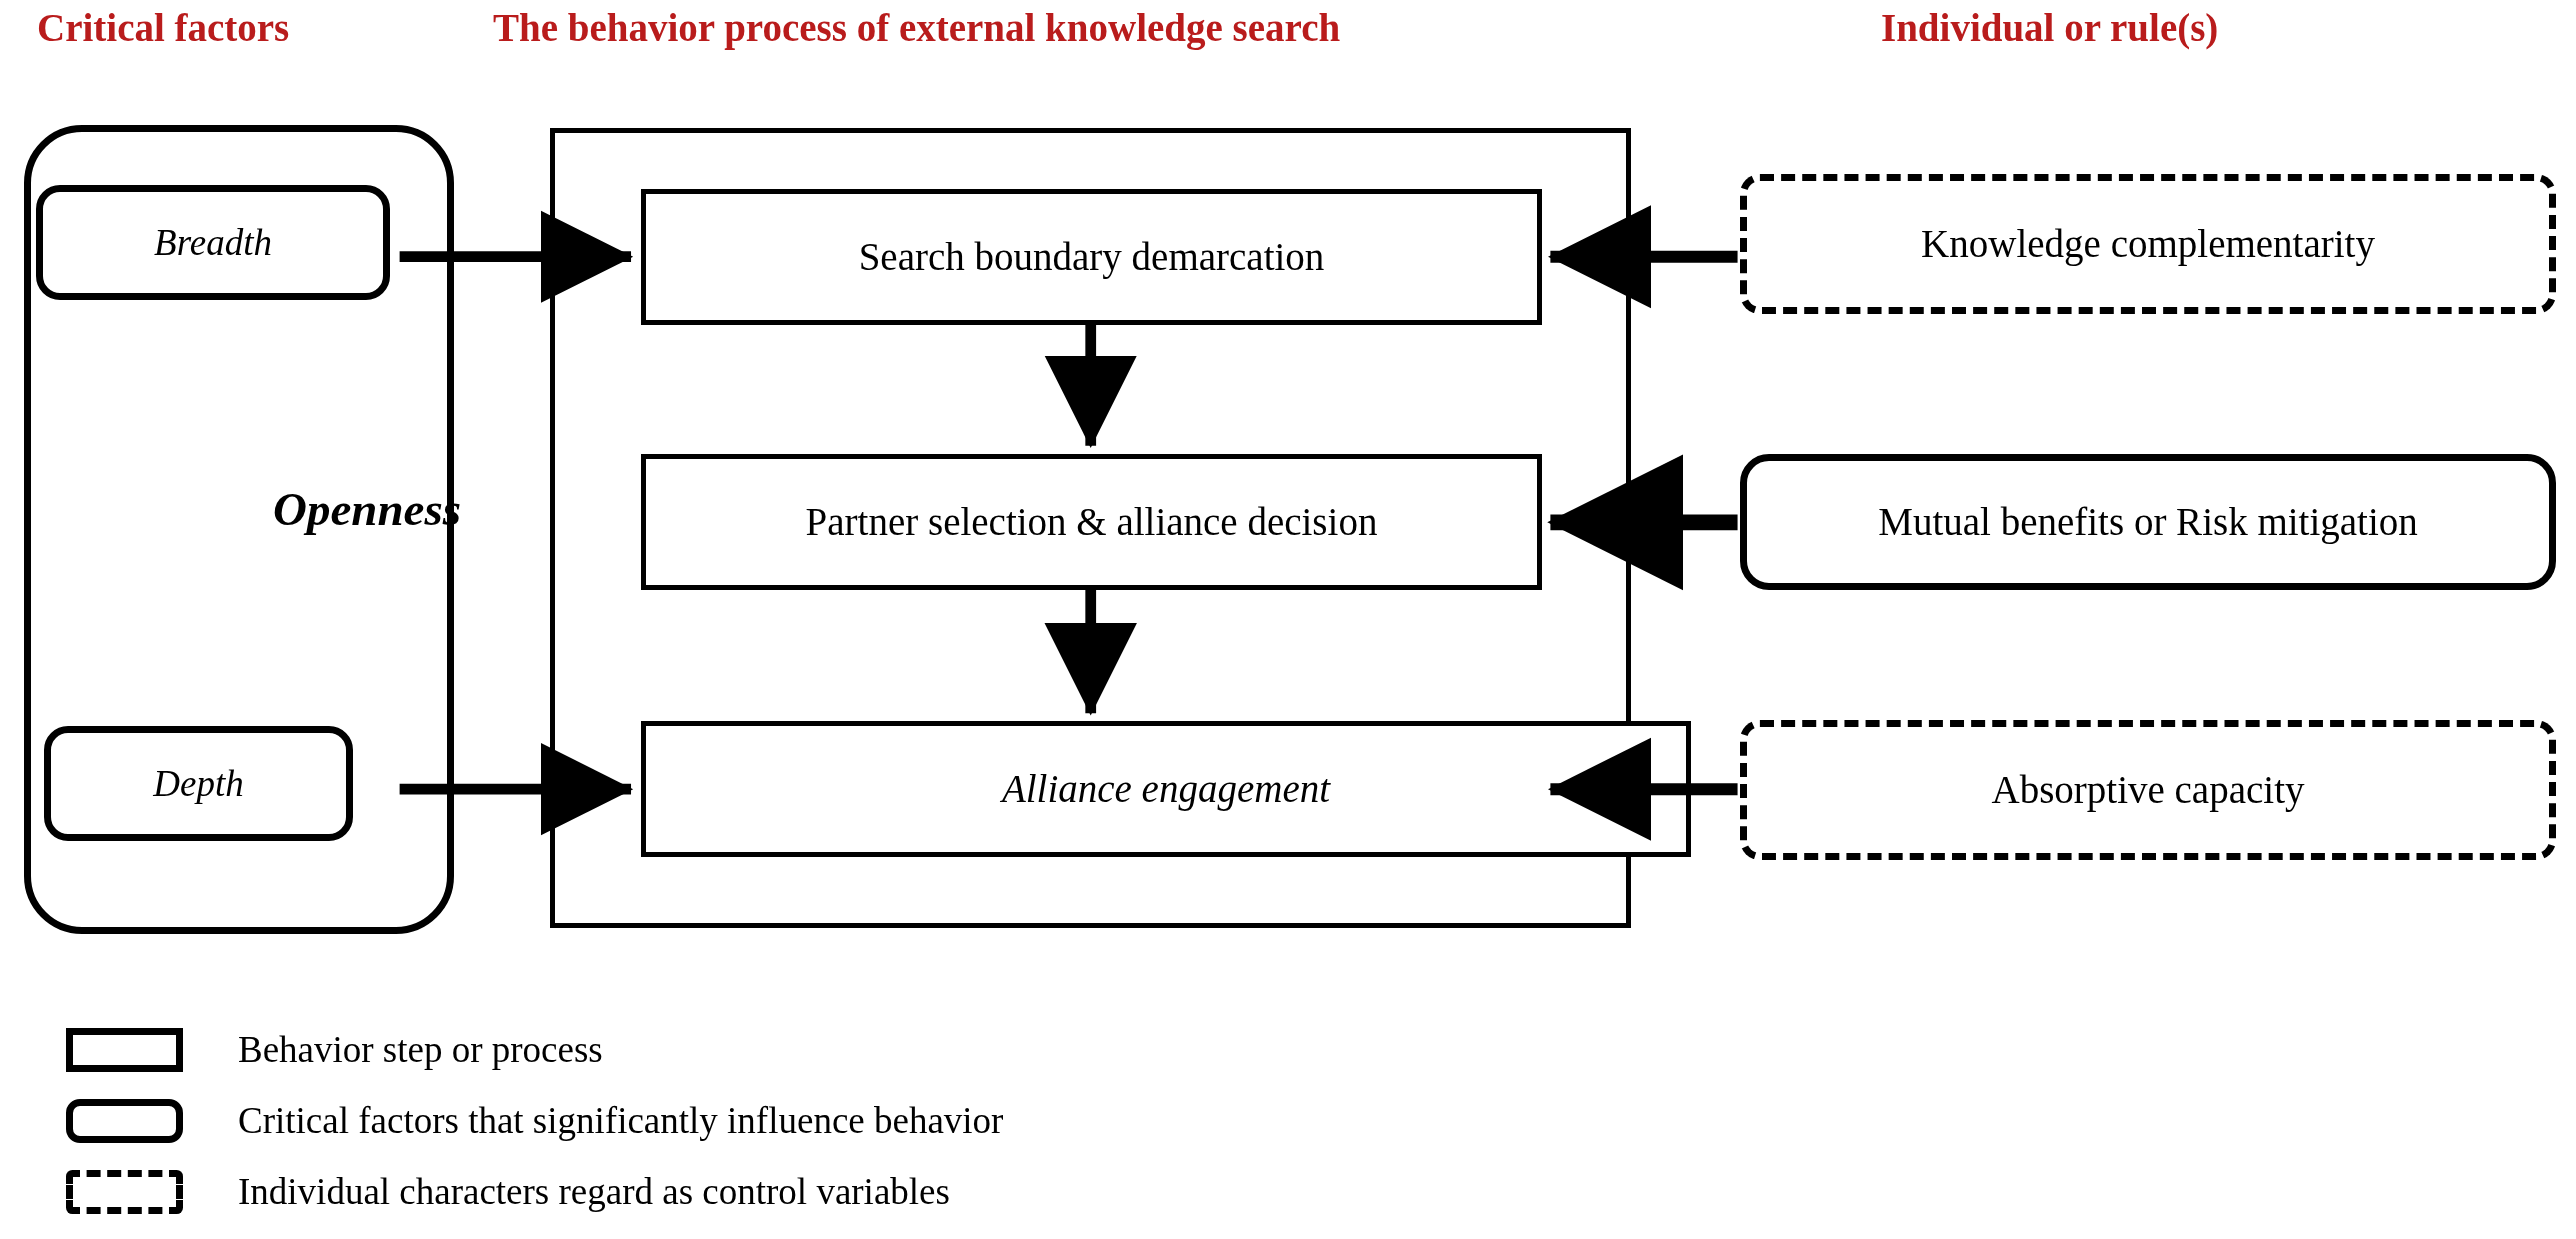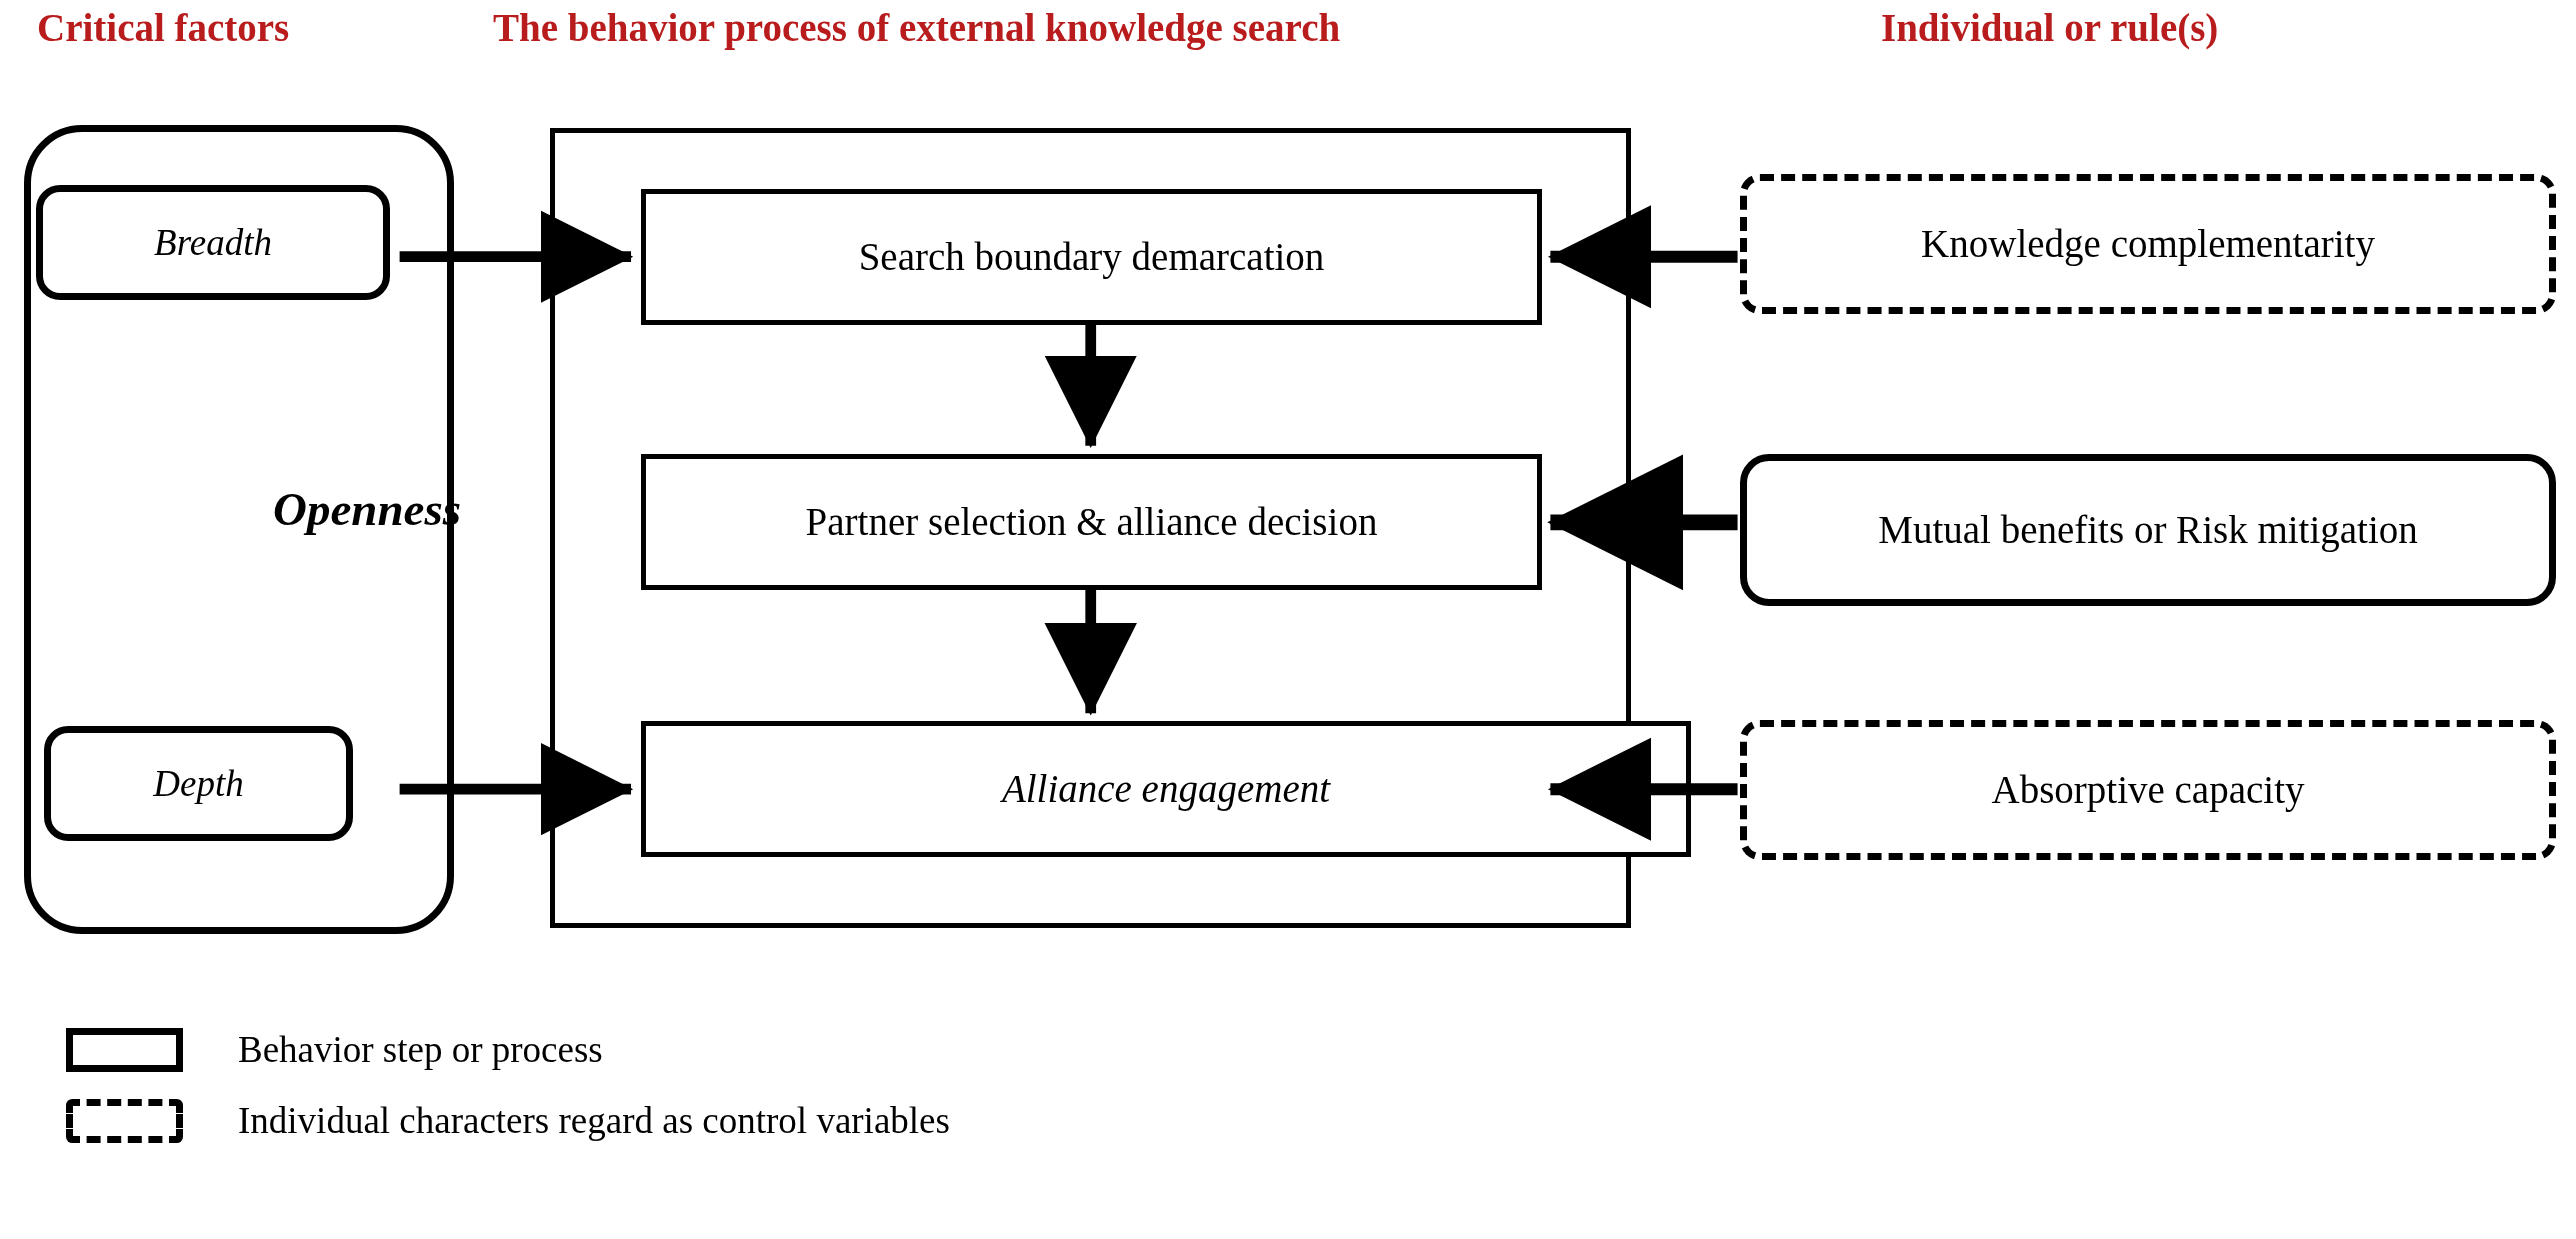--- a/index.html
+++ b/index.html
@@ -119,21 +119,21 @@
   }
   .motive-dashed {
     border: 7.6px dashed #000;
     border-radius: 20px;
   }
   .motive-solid {
     border: 7px solid #000;
     border-radius: 29px;
   }
   #motive-knowledge { left: 1740px; top: 174px;  width: 816px; height: 140px; }
-  #motive-mutual    { left: 1740px; top: 454px;  width: 816px; height: 152px; }
+  #motive-mutual    { left: 1740px; top: 454px;  width: 816px; height: 136px; }
   #motive-absorptive{ left: 1740px; top: 720px; width: 816px; height: 140px; }
 
   
   #connectors {
     position: absolute;
     left: 0;
     top: 0;
     width: 2576px;
     height: 1240px;
     pointer-events: none;
@@ -260,20 +260,24 @@
     </g>
   </svg>
 
   <div id="legend">
 
     <div class="legend-row">
       <div class="legend-swatch sw-rect"></div>
       <div class="legend-text">Behavior step or process</div>
     </div>
 
+    <div class="legend-row">
+      <div class="legend-swatch sw-round"></div>
+      <div class="legend-text">Critical factors that significantly influence behavior</div>
+    </div>
 
     <div class="legend-row">
       <div class="legend-swatch sw-dashed"></div>
       <div class="legend-text">Individual characters regard as control variables</div>
     </div>
 
   </div>
 
 </div>
 

